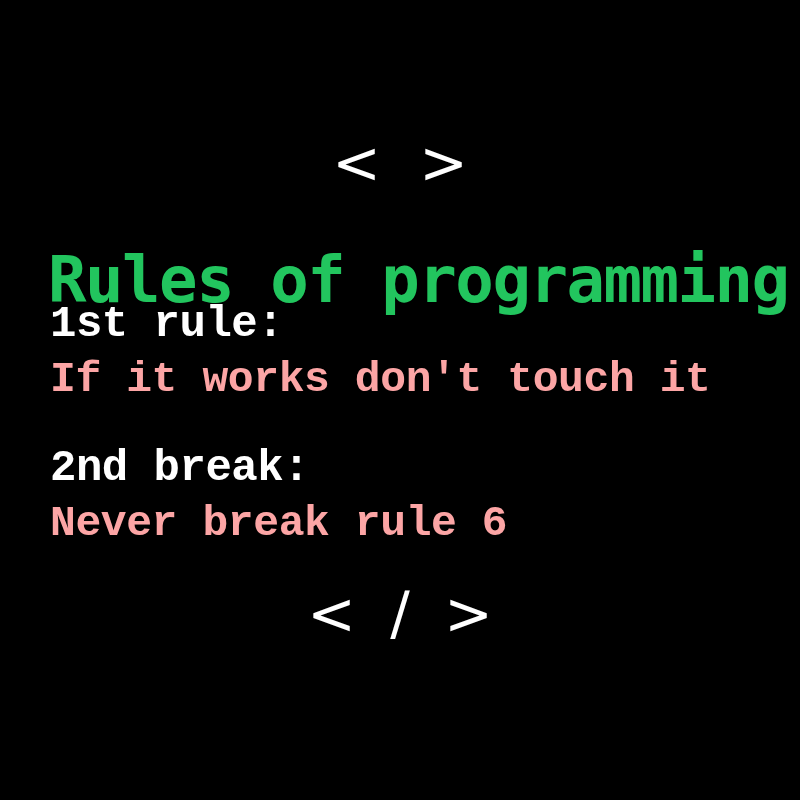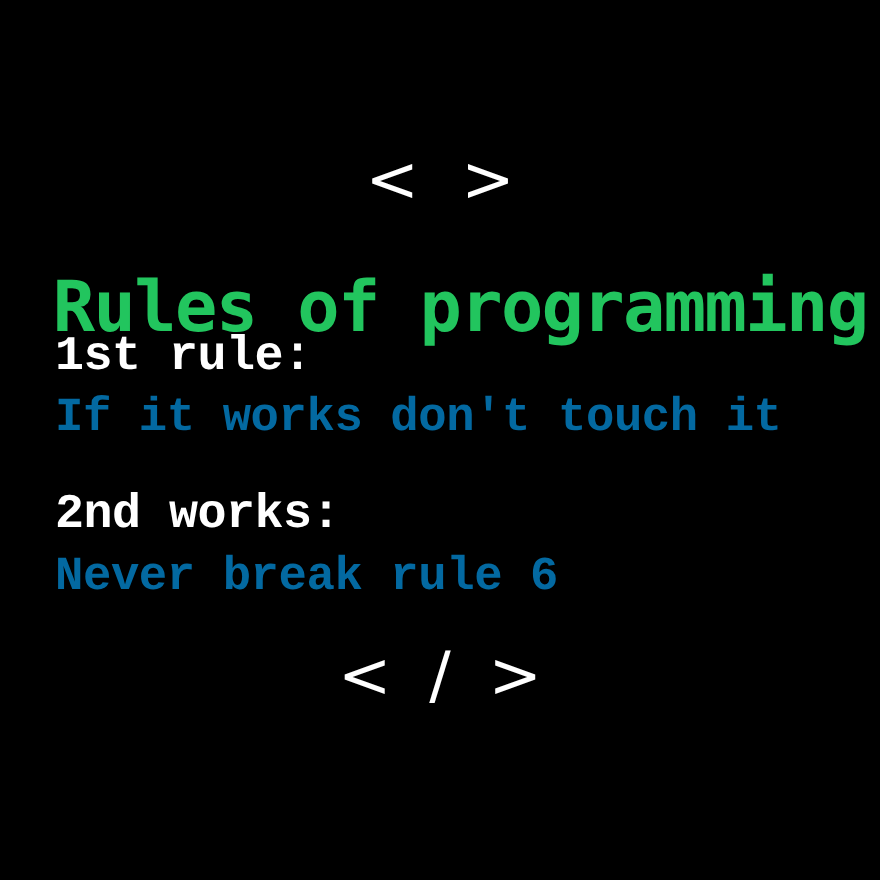--- a/index.html
+++ b/index.html
@@ -78,21 +78,21 @@
   .rule-label {
     color: #ffffff;
     font-family: "Liberation Mono", "DejaVu Sans Mono", monospace;
     font-weight: 700;
     font-size: 44px;
     line-height: 54px;
     letter-spacing: -0.5px;
     white-space: nowrap;
   }
   .rule-text {
-    color: #0369a1;
+    color: #fca5a5;
     font-family: "Liberation Mono", "DejaVu Sans Mono", monospace;
     font-weight: 700;
     font-size: 43px;
     line-height: 58px;
     letter-spacing: -0.4px;
     white-space: nowrap;
   }
 </style>
 </head>
 <body>
@@ -104,21 +104,21 @@
   <h1 class="headline">Rules of programming</h1>
 
   <div class="rules">
 
     <div class="rule-block">
       <div class="rule-label">1st rule:</div>
       <div class="rule-text">If it works don't touch it</div>
     </div>
 
     <div class="rule-block">
-      <div class="rule-label">2nd works:</div>
+      <div class="rule-label">2nd break:</div>
       <div class="rule-text">Never break rule 6</div>
     </div>
 
   </div>
 
   <div class="tag tag-close">&lt; / &gt;</div>
 
 </div>
 
 </body></html>

